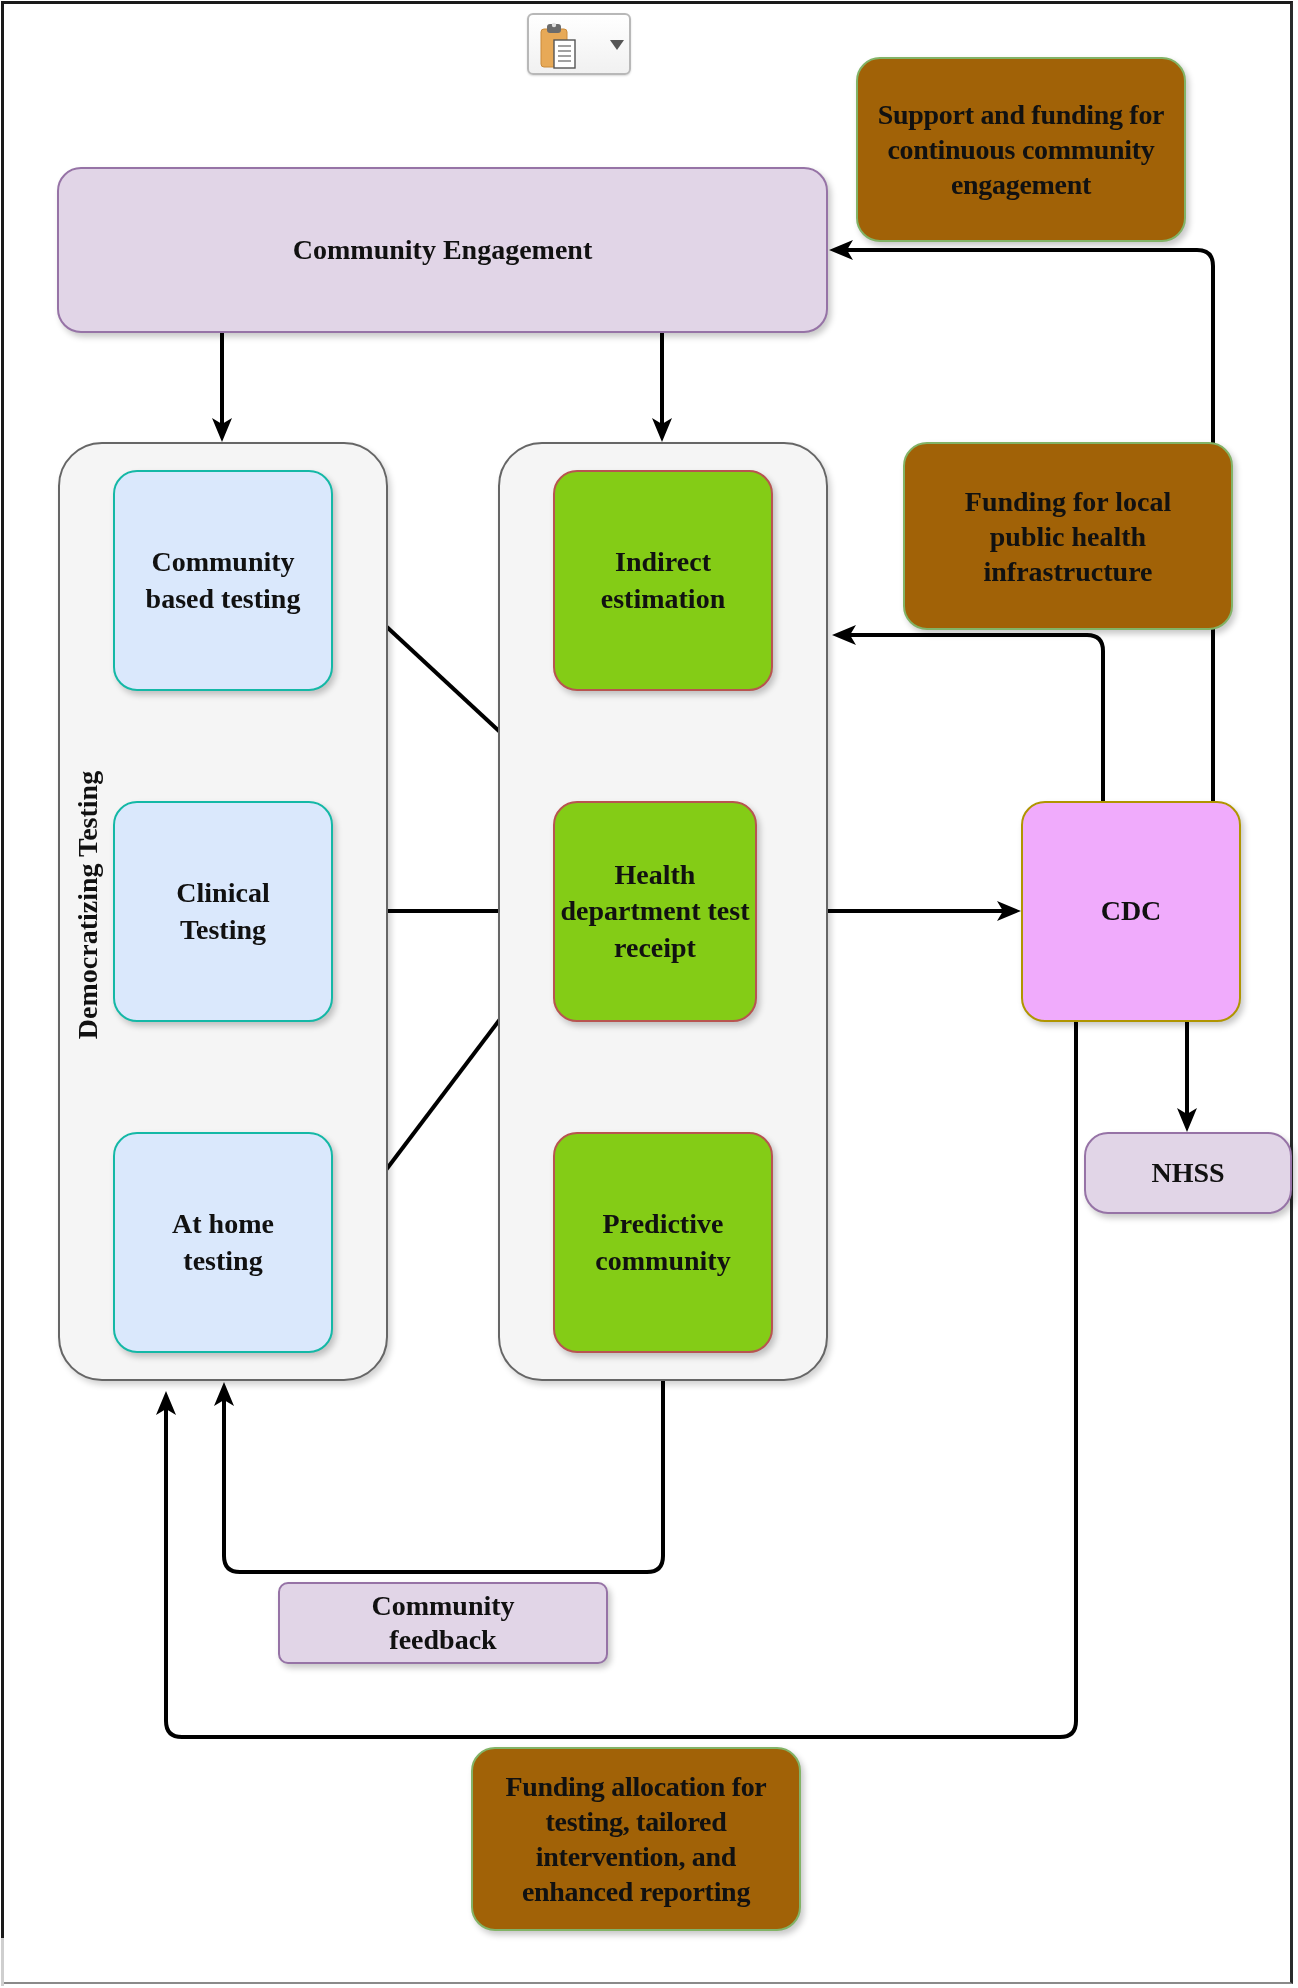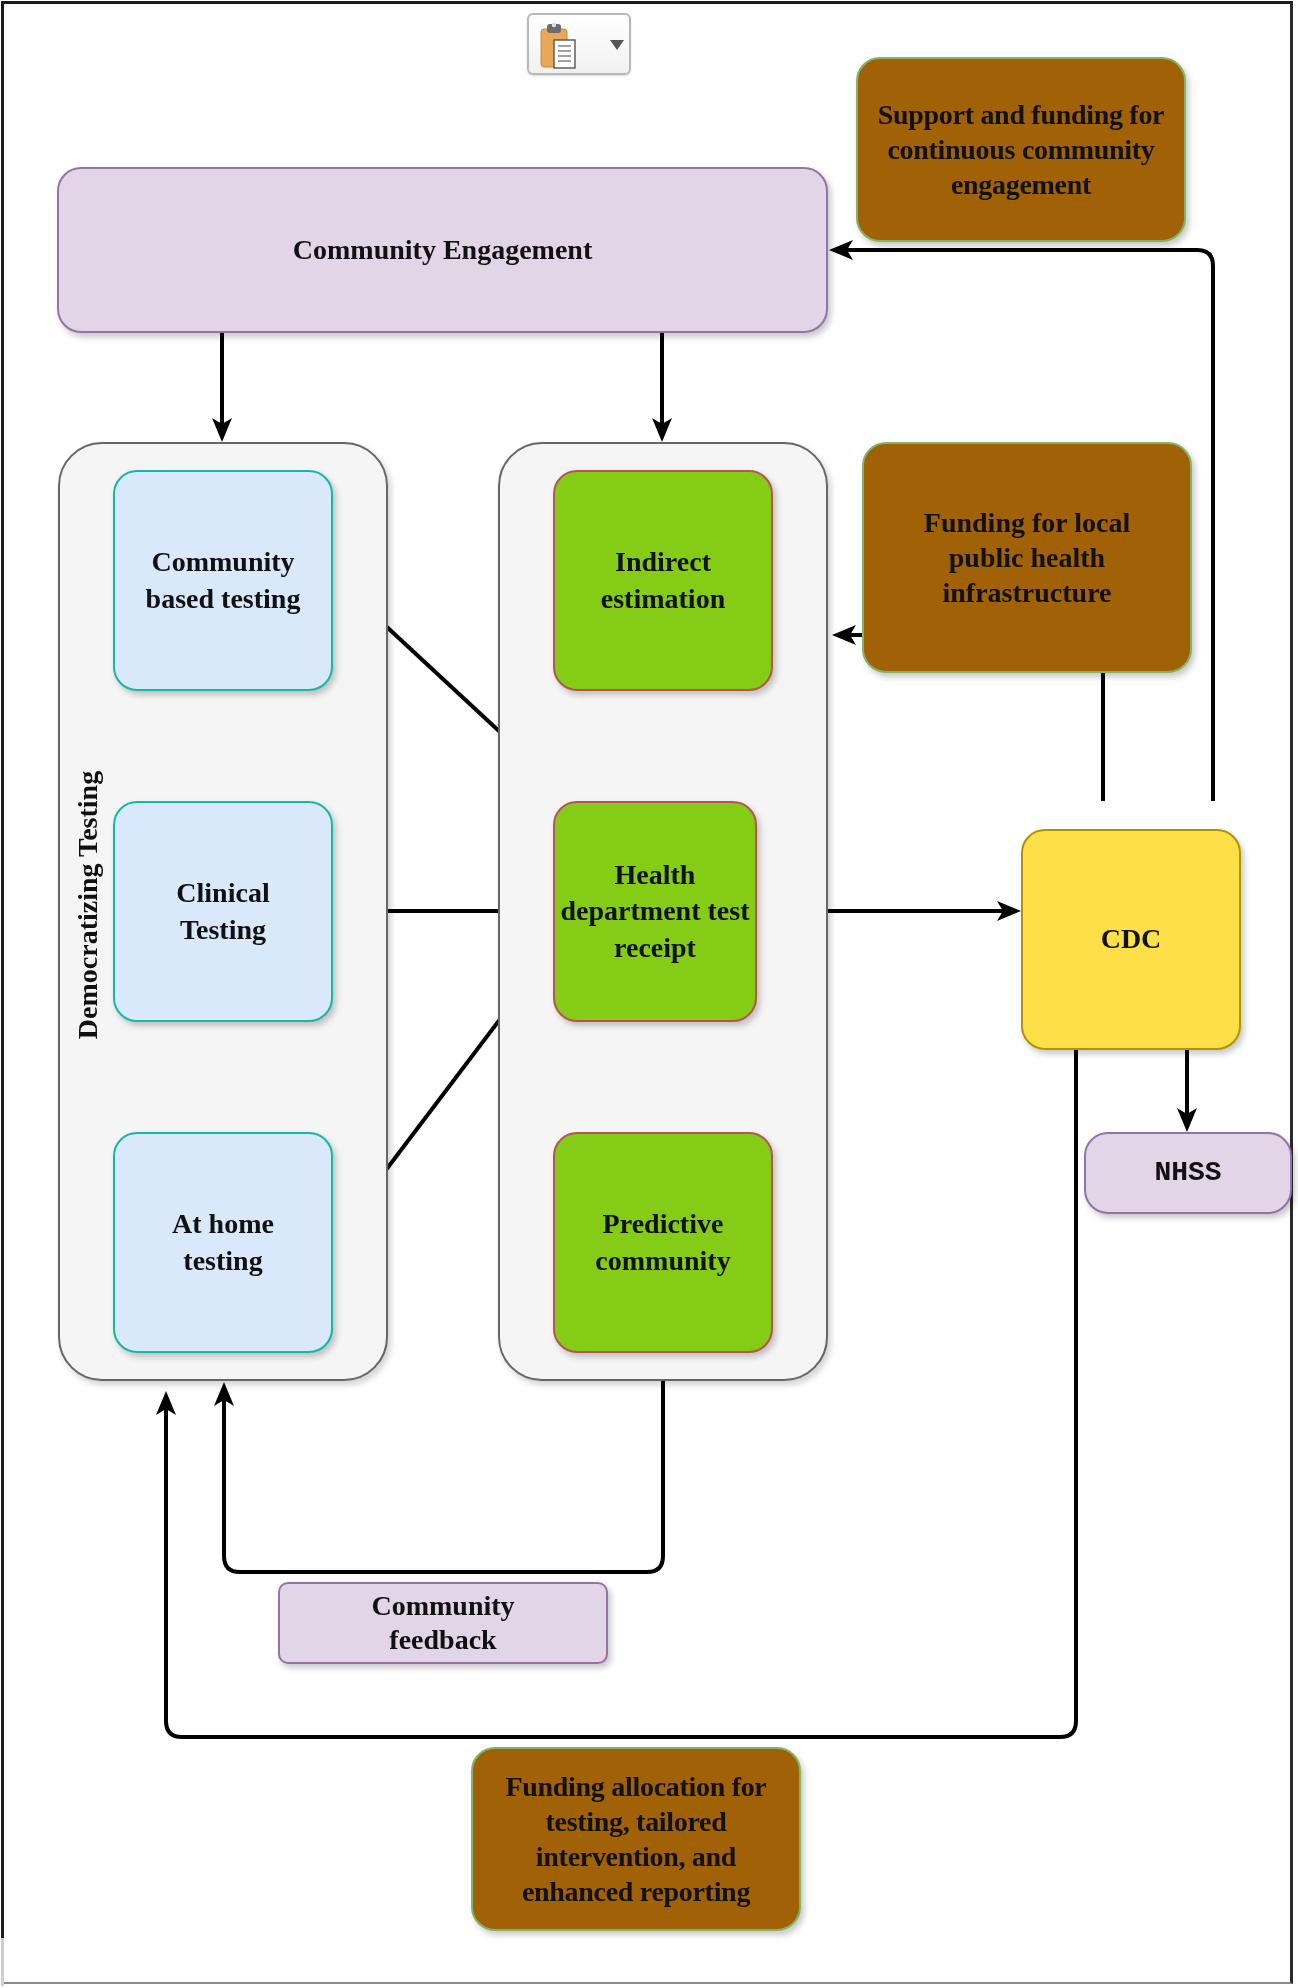--- a/index.html
+++ b/index.html
@@ -27,21 +27,21 @@
   .node {
     position: absolute; box-sizing: border-box;
     display: flex; align-items: center; justify-content: center; text-align: center;
     font-weight: bold; color: #111; line-height: 1.3;
     box-shadow: 3px 4px 6px rgba(0,0,0,0.22);
   }
   .purple { background: #e1d5e7; border: 2px solid #9673a6; }
   .blue   { background: #dae8fc; border: 2px solid #14b8a6; }
   .red    { background: #84cc16; border: 2px solid #b85450; }
   .green  { background: #a16207; border: 2px solid #82b366; }
-  .cdc    { background: #fde047; border: 2px solid #b09500; margin-top: 28px; }
+  .cdc    { background: #f0abfc; border: 2px solid #b09500; }
   .group {
     position: absolute; box-sizing: border-box;
     background: #f5f5f5; border: 2px solid #666666; border-radius: 44px;
     box-shadow: 3px 4px 6px rgba(0,0,0,0.18);
   }
   .r-lg { border-radius: 32px; }
   .r-md { border-radius: 24px; }
   .r-sm { border-radius: 10px; }
   .fs-main { font-size: 28px; border-radius: 24px; }
   .fs-note { font-size: 28px; line-height: 1.25; }
@@ -182,28 +182,28 @@
   <span>Health department test receipt</span>
 </div>
 <div class="node red r-lg fs-main" style="left:553px; top:1132px; width:220px; height:221px; padding:0 20px;">
   <span>Predictive community</span>
 </div>
 
 <div class="node cdc r-lg fs-main" style="left:1021px; top:801px; width:220px; height:221px;">
   <span>CDC</span>
 </div>
 
-<div class="node purple r-sm fs-main" style="left:1084px; top:1132px; width:208px; height:82px;font-family:Liberation Mono, monospace;">
+<div class="node purple r-sm fs-main" style="left:1084px; top:1132px; width:208px; height:82px;">
   <span>NHSS</span>
 </div>
 
 <div class="node green r-md fs-note" style="left:856px; top:57px; width:330px; height:185px; padding:0 4px; letter-spacing:-0.3px;">
   <span>Support and funding for continuous community engagement</span>
 </div>
-<div class="node green r-md fs-note" style="left:862px; top:442px; width:330px; height:231px; padding:4px 20px;">
+<div class="node green r-md fs-note" style="left:903px; top:442px; width:330px; height:188px; padding:4px 20px;">
   <span>Funding for local public health infrastructure</span>
 </div>
 <div class="node purple r-sm fs-note" style="left:278px; top:1582px; width:330px; height:82px; padding:0 70px; line-height:1.2;">
   <span>Community feedback</span>
 </div>
 <div class="node green r-md fs-note" style="left:471px; top:1747px; width:330px; height:184px; padding:0 4px; letter-spacing:-0.3px;">
   <span>Funding allocation for testing, tailored intervention, and enhanced reporting</span>
 </div>
 
 </body></html>

